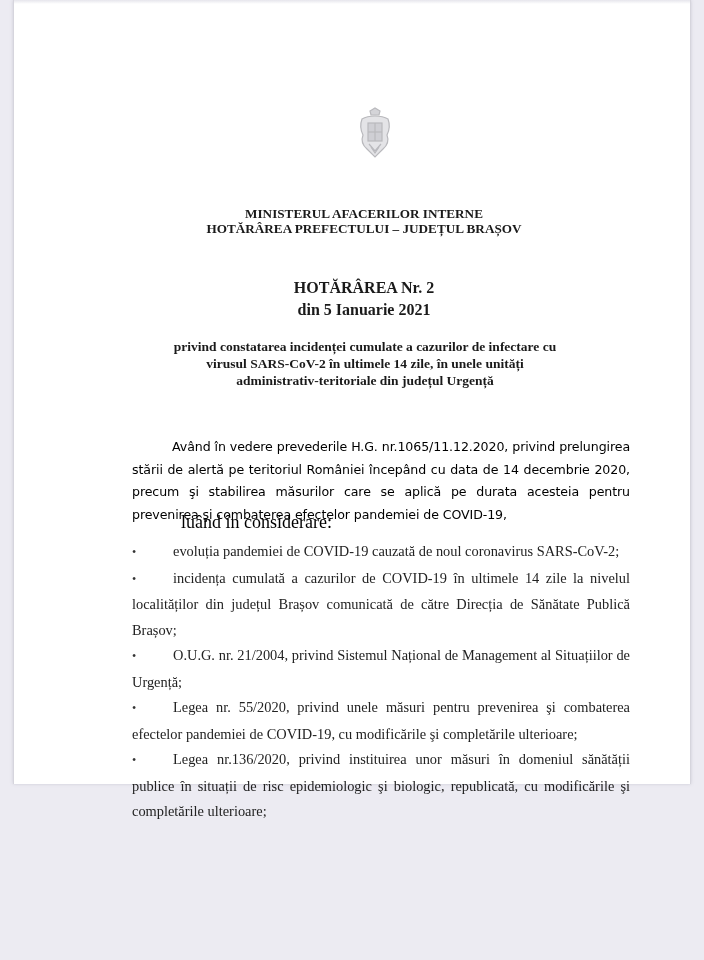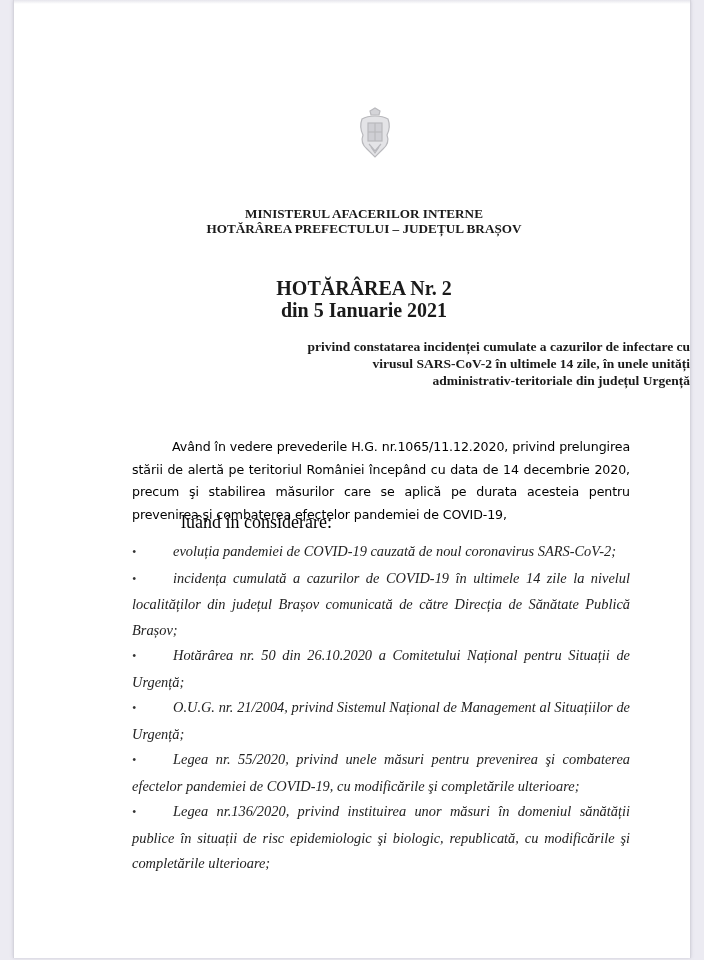--- a/index.html
+++ b/index.html
@@ -4,61 +4,61 @@
 <style>
   html, body { margin: 0; padding: 0; }
   body {
     width: 704px; height: 960px; overflow: hidden;
     background: #ecebf2;
     position: relative;
     font-family: "Liberation Serif", serif;
     color: #1a1a1a;
   }
   .page {
-    position: absolute; left: 13px; top: 0; width: 676px; height: 958px;
+    position: absolute; left: 13px; top: 0; width: 676px; height: 784px;
     background: #ffffff;
     border-left: 1px solid #d6d5dd;
     border-right: 1px solid #d6d5dd;
     box-shadow: 0 0 3px rgba(150,148,165,0.35);
   }
   .topline {
     position: absolute; left: 0; right: 0; top: 0; height: 4px;
     background: linear-gradient(#e6e5ec, #ffffff);
   }
   .crest {
     position: absolute; left: 343px; top: 107px; width: 36px; height: 52px;
   }
   .header {
     position: absolute; left: 0; right: 0; top: 206px;
     text-align: center; font-weight: bold; font-size: 13.2px; line-height: 15px;
   }
   .header div { margin-left: 24px; }
   .title {
     position: absolute; left: 0; right: 0; top: 277px;
-    text-align: center; font-weight: bold; font-size: 20px; line-height: 22px;
+    text-align: center; font-weight: bold; font-size: 16px; line-height: 22px;
   }
   .title div { margin-left: 24px; }
   .subject {
     position: absolute; left: 0; right: 0; top: 338px;
     text-align: center; font-weight: bold; font-size: 13.5px; line-height: 17px;
   }
-  .subject div { margin-left: 26px; text-align: right; }
+  .subject div { margin-left: 26px; }
   .intro {
     position: absolute; left: 118px; width: 498px; top: 436px;
     font-family: "DejaVu Sans", sans-serif; font-size: 12.6px; line-height: 22.5px;
     text-align: justify; color: #000000; letter-spacing: -0.1px;
   }
   .intro .indent { display: inline-block; width: 40px; }
   .considering {
     position: absolute; left: 159px; top: 512px;
     font-size: 18px; color: #000000; margin-left: 8px;
   }
   .bullets {
     position: absolute; left: 118px; width: 498px; top: 539px;
-    font-size: 14.4px; line-height: 25.5px; color: #222; text-align: justify; font-style: italic;
+    font-size: 14.4px; line-height: 25.5px; color: #222; text-align: justify;
   }
   .bullet { position: relative; margin-bottom: 0; text-align-last: left; }
   .bullet .dot {
     display: inline-block; width: 41px; font-size: 12px; color: #333;
   }
 </style>
 </head>
 <body>
 
 <div class="page">
@@ -92,18 +92,17 @@
     <div>administrativ-teritoriale din județul Urgență</div>
   </div>
 
   <div class="intro"><span class="indent"></span><span>Având în vedere prevederile H.G. nr.1065/11.12.2020, privind prelungirea stării de alertă pe teritoriul României începând cu data de 14 decembrie 2020, precum şi stabilirea măsurilor care se aplică pe durata acesteia pentru prevenirea şi combaterea efectelor pandemiei de COVID-19,</span></div>
 
   <div class="considering">luând în considerare:</div>
 
   <div class="bullets">
     <div class="bullet"><span class="dot">•</span><span>evoluția pandemiei de COVID-19 cauzată de noul coronavirus SARS-CoV-2;</span></div>
     <div class="bullet"><span class="dot">•</span><span>incidența cumulată a cazurilor de COVID-19 în ultimele 14 zile la nivelul localităților din județul Brașov comunicată de către Direcția de Sănătate Publică Brașov;</span></div>
-    <div class="bullet"><span class="dot">•</span><span>Hotărârea nr. 50 din 26.10.2020 a Comitetului Național pentru Situații de Urgență;</span></div>
     <div class="bullet"><span class="dot">•</span><span>O.U.G. nr. 21/2004, privind Sistemul Național de Management al Situațiilor de Urgență;</span></div>
     <div class="bullet"><span class="dot">•</span><span>Legea nr. 55/2020, privind unele măsuri pentru prevenirea şi combaterea efectelor pandemiei de COVID-19, cu modificările şi completările ulterioare;</span></div>
     <div class="bullet"><span class="dot">•</span><span>Legea nr.136/2020, privind instituirea unor măsuri în domeniul sănătății publice în situații de risc epidemiologic şi biologic, republicată, cu modificările şi completările ulterioare;</span></div>
   </div>
 </div>
 
 </body></html>

